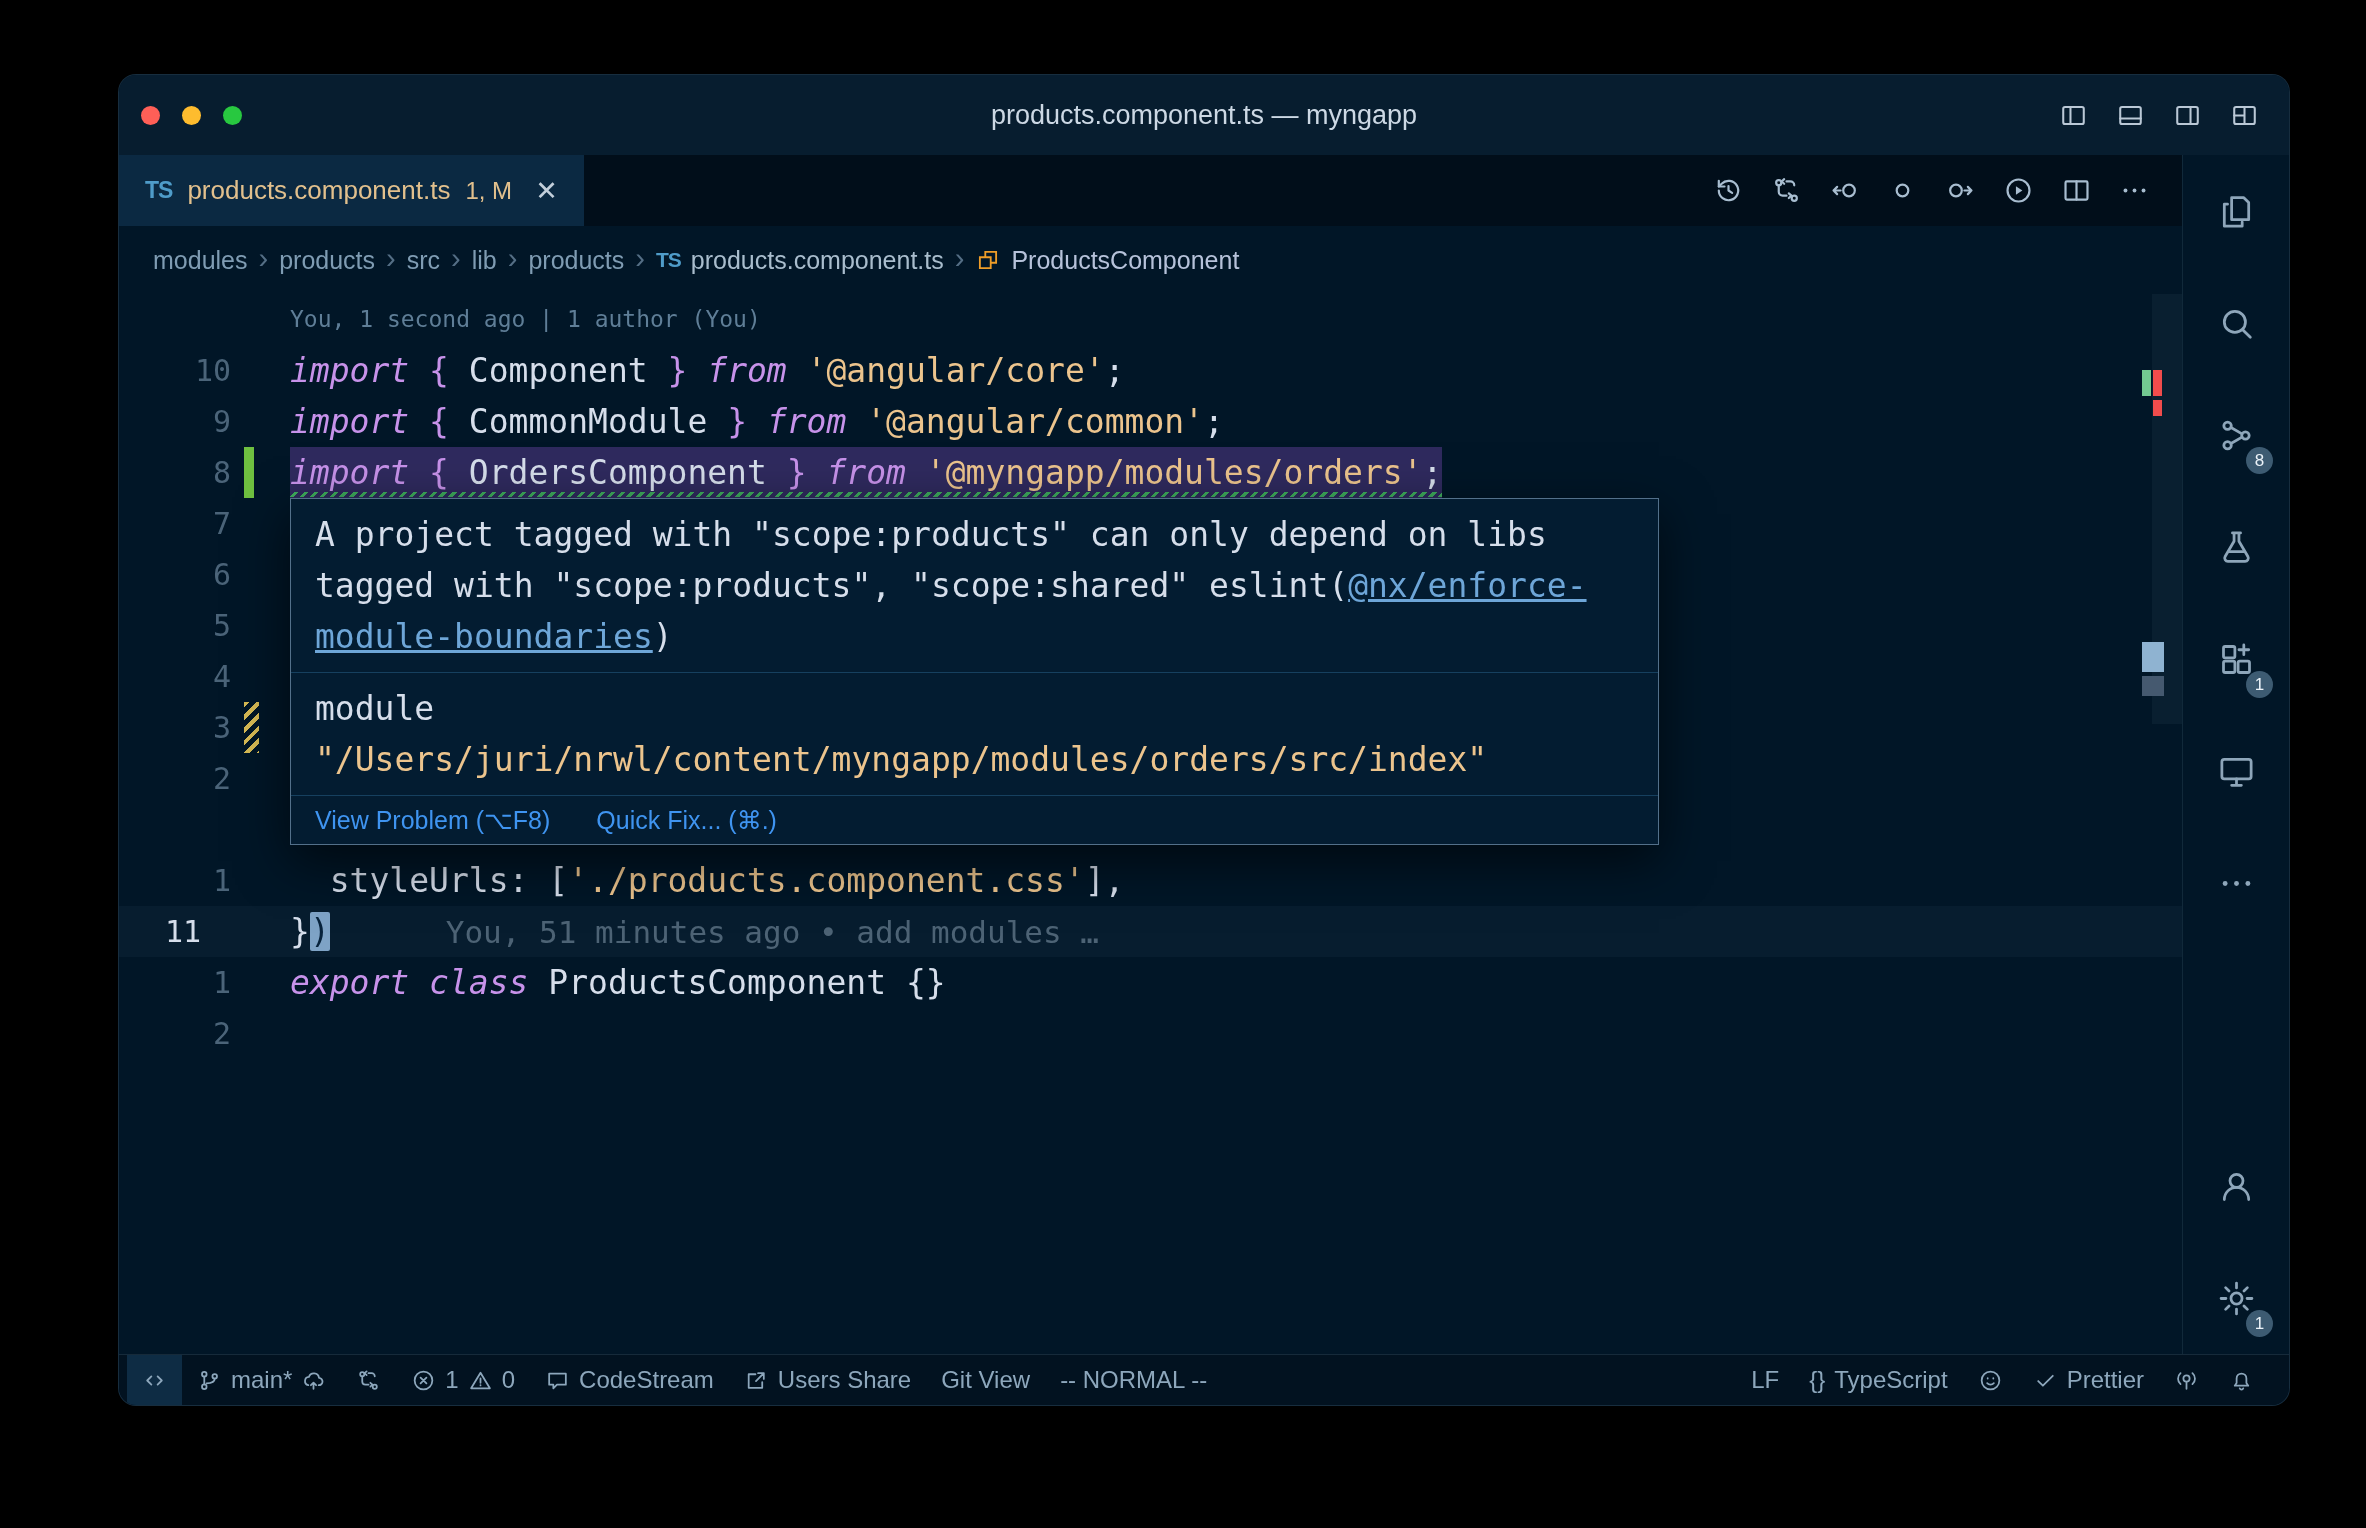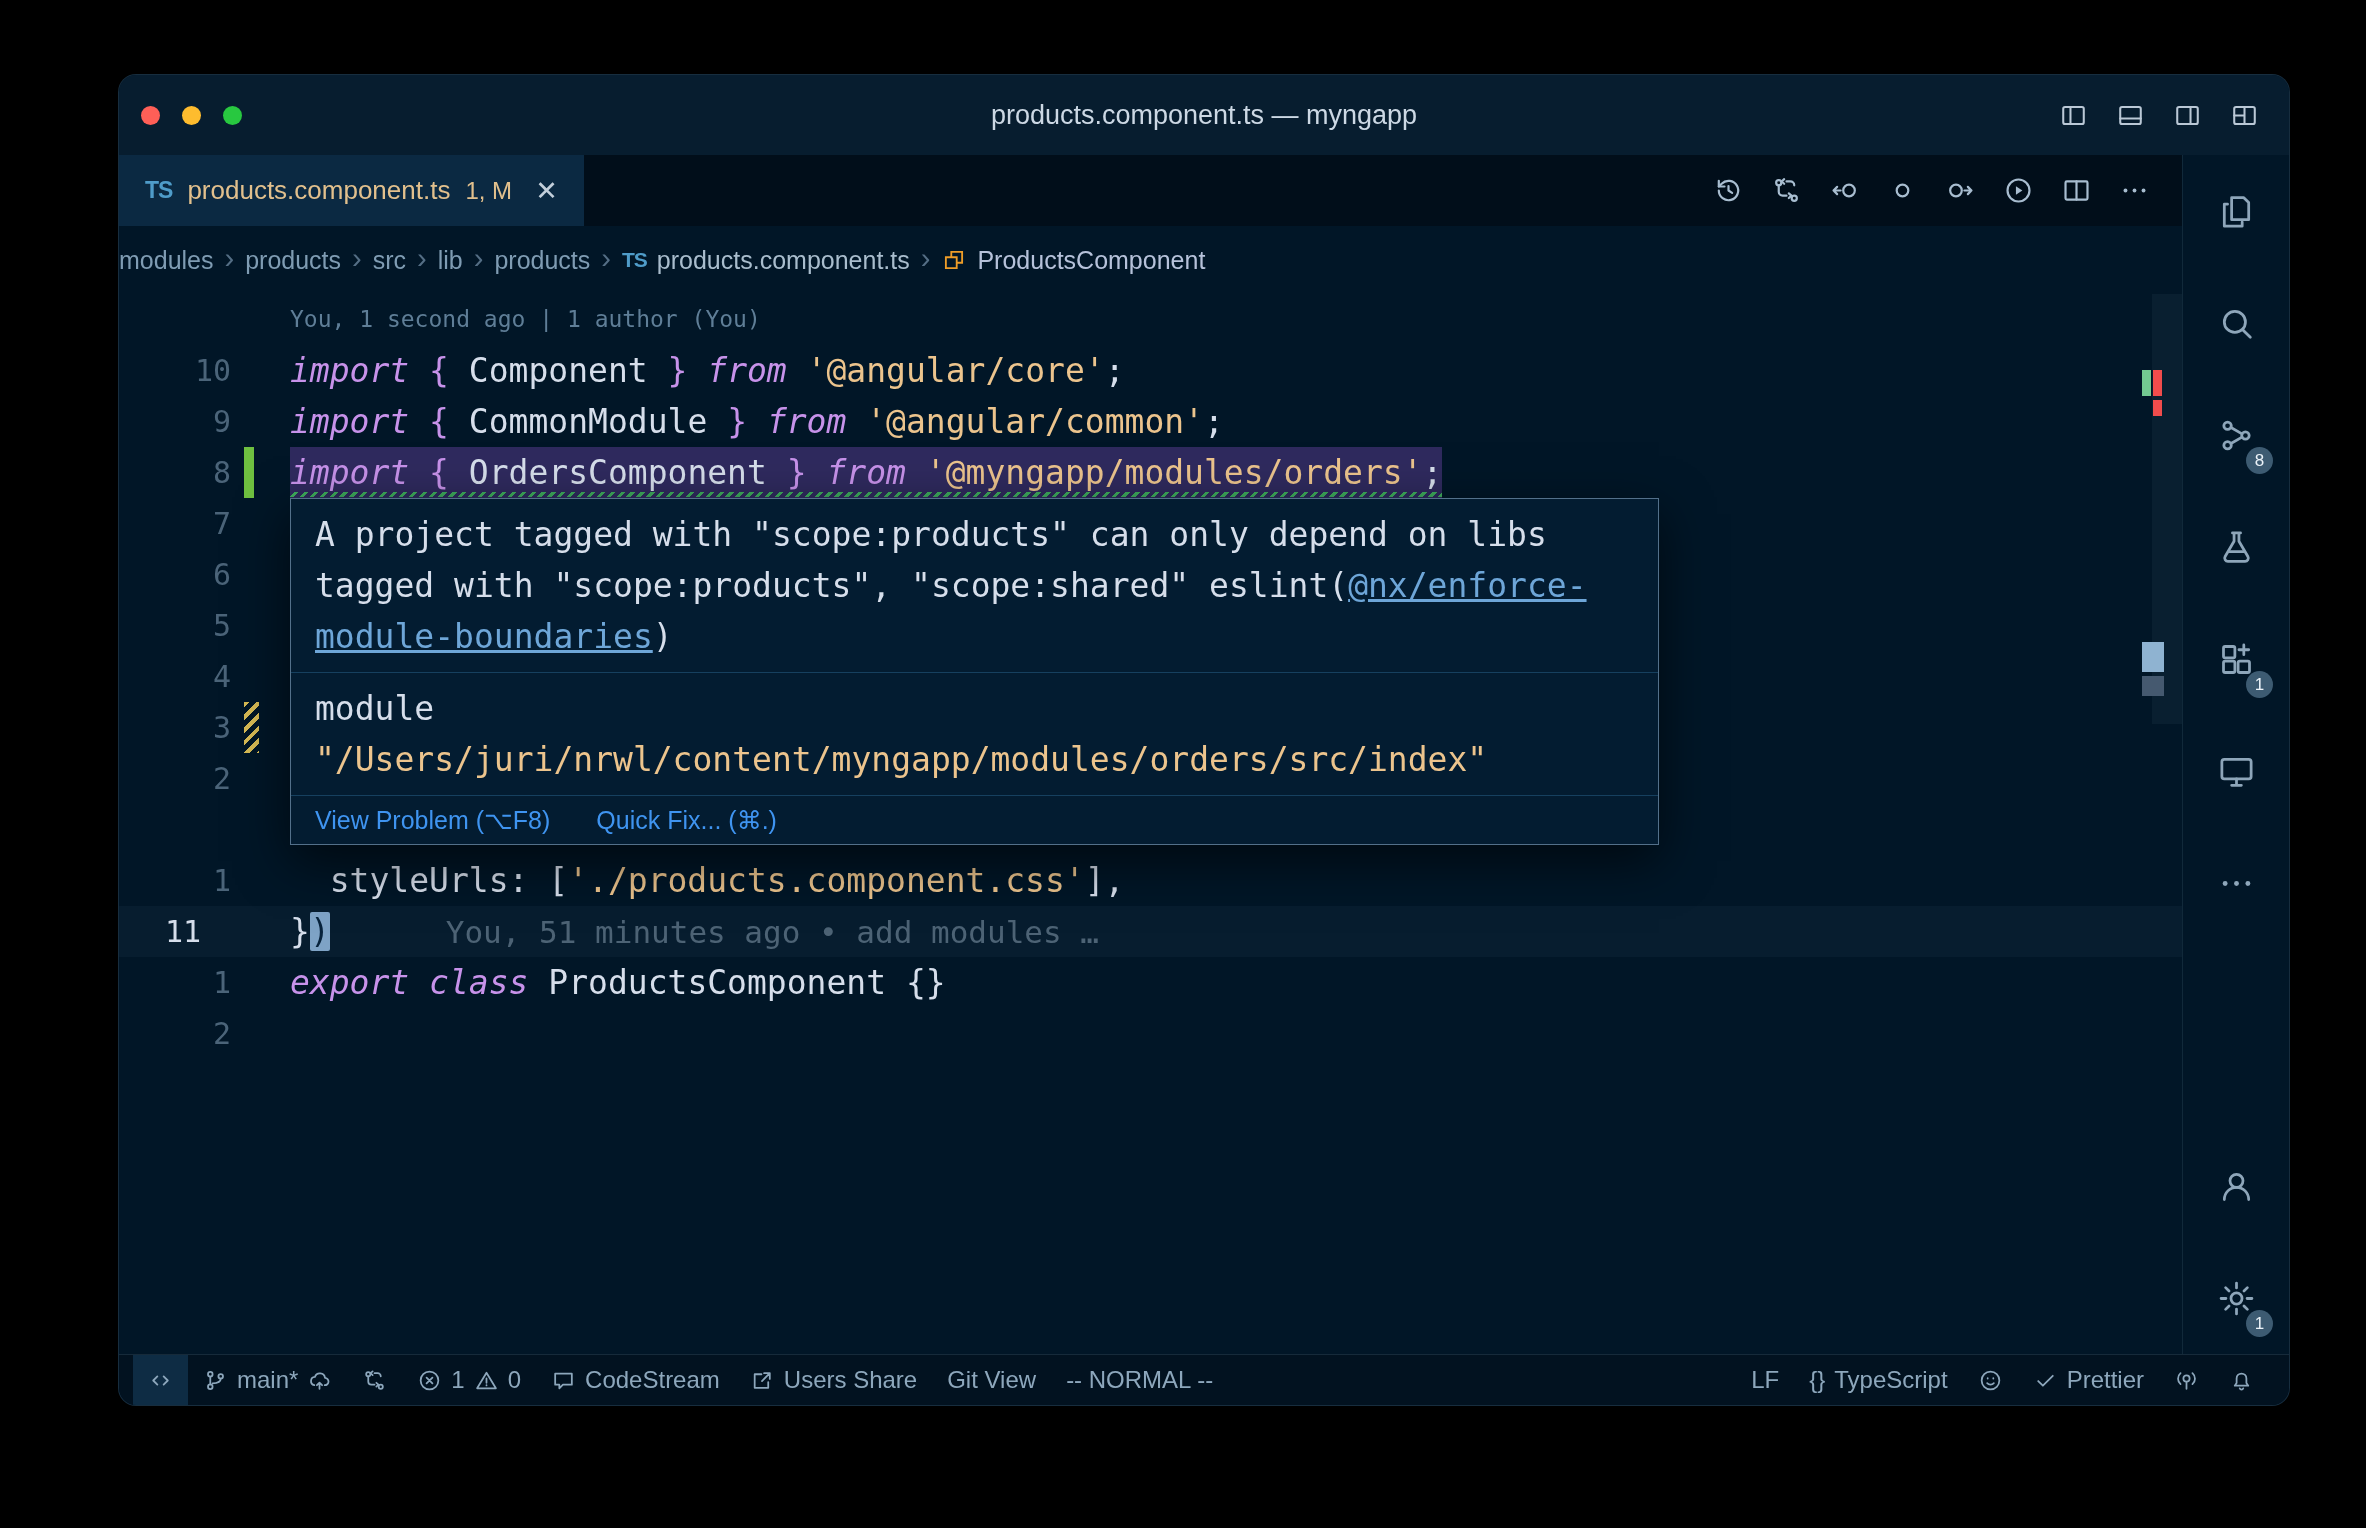--- a/index.html
+++ b/index.html
@@ -27,21 +27,21 @@
   
   .tabbar{height:71px;background:var(--tabstrip-bg);display:flex;align-items:stretch;flex:none;}
   .tab{background:var(--tab-bg);display:flex;align-items:center;gap:15px;padding:0 26px;}
   .ts-letters{font-weight:bold;color:#4f9cc9;font-size:23px;letter-spacing:-1px;}
   .tab-label{color:var(--tab-modified);font-size:26px;}
   .tab-badge{color:var(--tab-modified);font-size:24px;}
   .tab-close{color:#c3cfdb;font-size:27px;margin-left:8px;}
   .tab-actions{margin-left:auto;display:flex;align-items:center;gap:27px;padding-right:32px;color:#a8bdd0;}
   .tab-actions svg{width:31px;height:31px;}
   
-  .breadcrumb{height:68px;display:flex;align-items:center;gap:11px;background:var(--editor-bg);
+  .breadcrumb{height:68px;display:flex;align-items:center;gap:11px;padding-left:34px;background:var(--editor-bg);
     font-size:25px;color:#7f9cb3;flex:none;}
   .bc-sep{color:#546e85;font-size:29px;margin-top:-3px;}
   .bc-file{color:#a9bdcd;display:flex;align-items:center;gap:10px;}
   .bc-symbol{color:#b6c2da;display:flex;align-items:center;gap:10px;}
   .bc-ts{font-size:21px;}
   .class-icon{width:26px;height:26px;color:#ee9d28;}
   
   .editor{position:relative;flex:1;background:var(--editor-bg);font-family:"DejaVu Sans Mono",monospace;
     font-size:33px;overflow:hidden;}
   .row{position:relative;height:51px;line-height:51px;white-space:pre;}
@@ -80,21 +80,21 @@
   .activitybar{width:106px;flex:none;display:flex;flex-direction:column;align-items:center;
     background:var(--editor-bg);border-left:1px solid rgba(95,126,151,.18);}
   .ab-item{height:112px;width:100%;display:flex;align-items:center;justify-content:center;position:relative;color:#8ea6ba;}
   .ab-item svg{width:39px;height:39px;}
   .ab-spacer{flex:1;}
   .badge{position:absolute;right:16px;bottom:17px;min-width:27px;height:27px;border-radius:14px;background:#3d5b72;
     color:#ecf3f9;font-size:17px;font-family:"Liberation Sans",sans-serif;display:flex;align-items:center;
     justify-content:center;padding:0 5px;box-sizing:border-box;}
   
   .statusbar{height:50px;flex:none;display:flex;align-items:center;background:var(--statusbar-bg);
-    border-top:1px solid rgba(95,126,151,.22);font-size:24px;color:#8da7bc;padding:0 20px 0 14px;}
+    border-top:1px solid rgba(95,126,151,.22);font-size:24px;color:#8da7bc;padding:0 20px 0 8px;}
   .sb-group{display:flex;height:100%;align-items:center;}
   .sb-right{margin-left:auto;}
   .sb-item{display:flex;align-items:center;gap:9px;padding:0 15px;height:100%;}
   .sb-item.tile{background:#0e2c44;}
   .sb-item svg{width:25px;height:25px;}
 </style>
 </head>
 <body>
 
 <div class="window">

